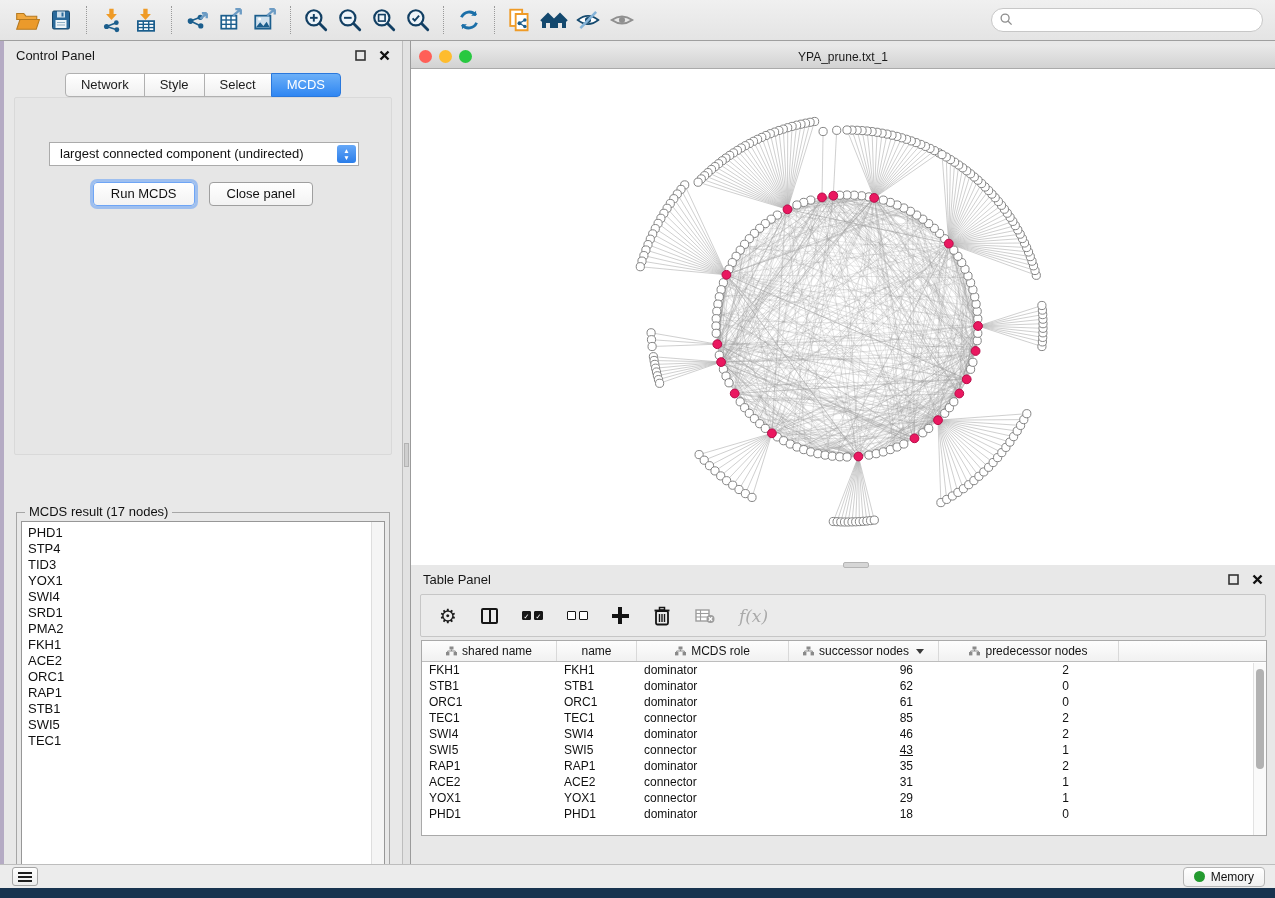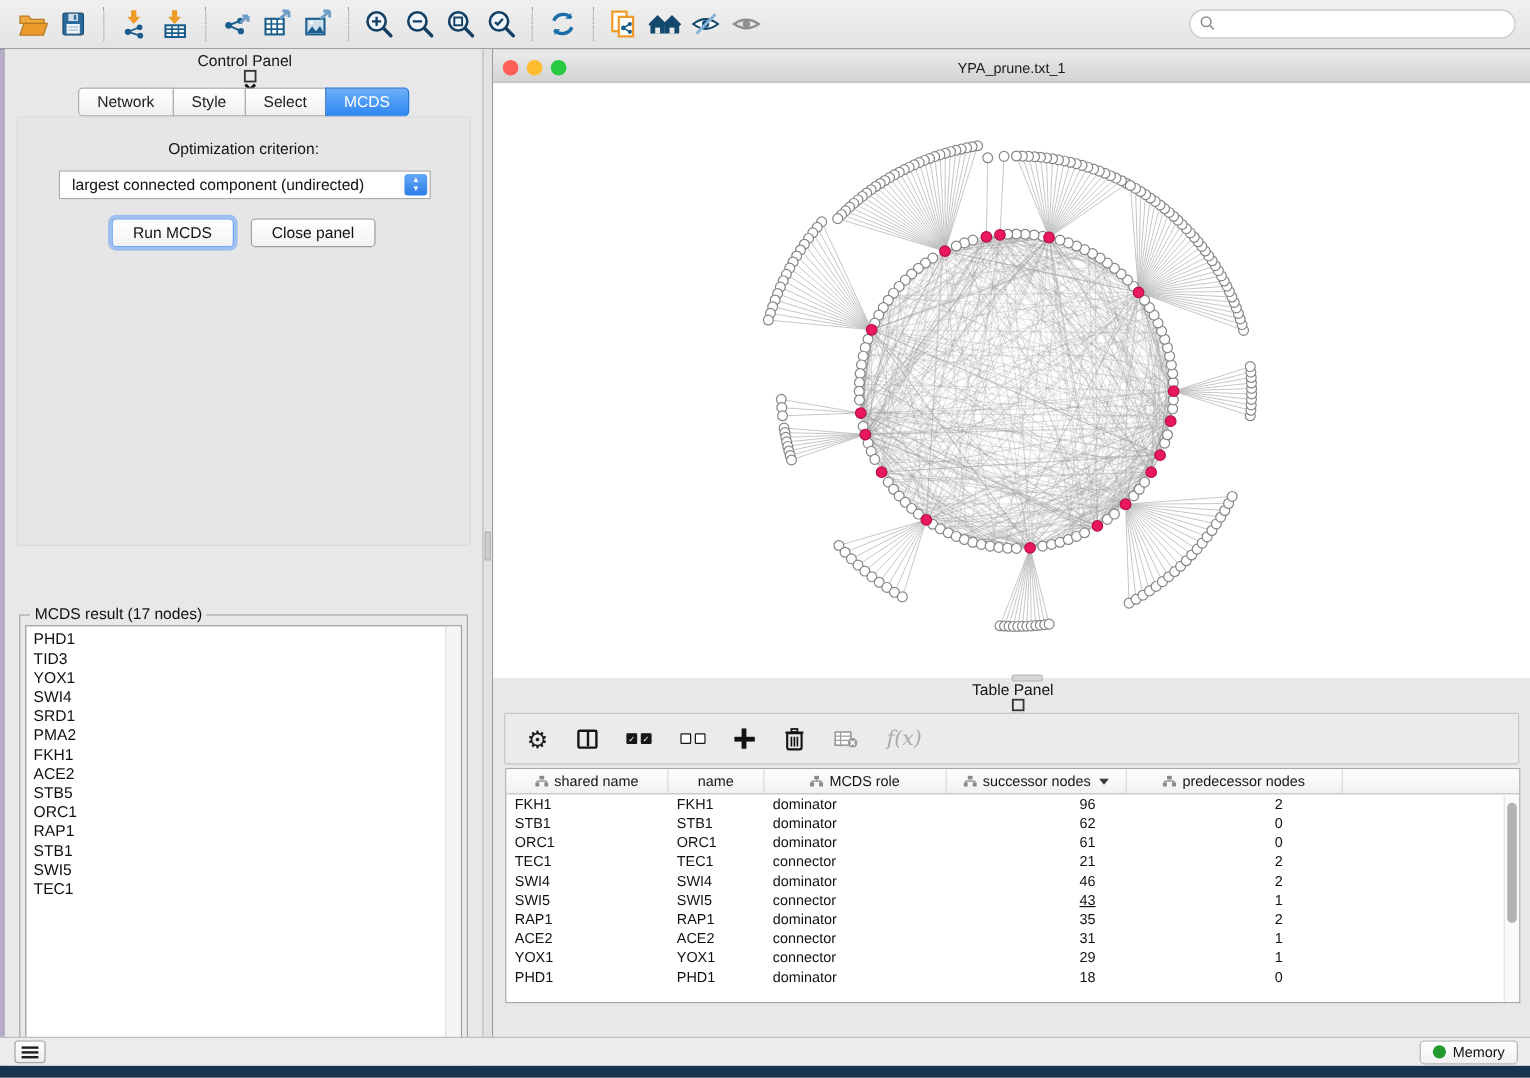--- a/index.html
+++ b/index.html
@@ -15,21 +15,21 @@
     display:flex; align-items:center; padding:0 12px 0 10px; }
   .tbtn { width:34px; height:32px; display:flex; align-items:center; justify-content:center; flex:0 0 auto; }
   .tsep { width:1px; height:28px; border-left:1px dotted #9a9a9a; margin:0 8px; flex:0 0 auto; }
   .search-wrap { margin-left:auto; position:relative; width:272px; height:24px; }
   .search-wrap input { width:100%; height:100%; border:1px solid #c7c7c7; border-radius:12px;
     background:#fff; padding:0 10px 0 28px; font-size:12px; outline:none; }
   .search-glass { position:absolute; left:9px; top:5px; width:13px; height:13px; pointer-events:none; }
 
   
   .control-panel { position:absolute; left:0; top:41px; width:398px; height:823px; background:#e8e8e8; }
-  .panel-head { height:26px; display:flex; align-items:center; padding:2px 10px 0 12px;flex-direction:column; }
+  .panel-head { height:26px; display:flex; align-items:center; padding:2px 10px 0 12px; }
   .panel-title { font-size:13px; color:#161616; }
   .panel-head .spacer { flex:1; }
   .wbtn { width:16px; height:16px; display:flex; align-items:center; justify-content:center; margin-left:8px; }
   .tabs-row { display:flex; justify-content:center; margin-top:6px; }
   .seg { display:inline-flex; }
   .seg .tab { padding:3px 15px 4px; background:linear-gradient(#ffffff,#f0f0f0);
     border:1px solid #b0b0b0; margin-left:-1px; font-size:13px; color:#1c1c1c; cursor:default; }
   .seg .tab:first-child { border-radius:4px 0 0 4px; margin-left:0; }
   .seg .tab:last-child { border-radius:0 4px 4px 0; }
   .seg .tab.active { background:linear-gradient(#6cb0f8,#2f86f2); color:#fff; border-color:#2a78dc; }
@@ -290,45 +290,44 @@
     </div>
     <div class="tabs-row">
       <div class="seg">
         <div class="tab">Network</div>
         <div class="tab">Style</div>
         <div class="tab">Select</div>
         <div class="tab active">MCDS</div>
       </div>
     </div>
     <div class="inner-panel">
-      <div class="opt-label">Optimization criterion:</div>
       <div class="select">
         <span>largest connected component (undirected)</span>
         <span class="stepper">
             <span>▲</span>
             <span>▼</span>
           </span>
       </div>
       <div class="btn-row">
         <button class="pbtn focus">Run MCDS</button>
         <button class="pbtn">Close panel</button>
       </div>
     </div>
     <div class="result-box">
       <span class="result-legend">MCDS result (17 nodes)</span>
       <div class="result-list">
         <div>PHD1</div>
+          <div>STP4</div>
           <div>TID3</div>
           <div>YOX1</div>
           <div>SWI4</div>
           <div>SRD1</div>
           <div>PMA2</div>
           <div>FKH1</div>
           <div>ACE2</div>
-          <div>STB5</div>
           <div>ORC1</div>
           <div>RAP1</div>
           <div>STB1</div>
           <div>SWI5</div>
           <div>TEC1</div>
           <div class="result-scroll"></div>
       </div>
     </div>
   </div>
 
@@ -1510,21 +1509,21 @@
             <div class="td l" style="width: 135px;">ORC1</div>
             <div class="td l" style="width: 80px;">ORC1</div>
             <div class="td l" style="width: 152px;">dominator</div>
             <div class="td r" style="width: 150px; padding-right: 26px;">61</div>
             <div class="td r" style="width: 180px; padding-right: 50px;">0</div>
           </div>
           <div class="trow">
             <div class="td l" style="width: 135px;">TEC1</div>
             <div class="td l" style="width: 80px;">TEC1</div>
             <div class="td l" style="width: 152px;">connector</div>
-            <div class="td r" style="width: 150px; padding-right: 26px;">21</div>
+            <div class="td r" style="width: 150px; padding-right: 26px;">85</div>
             <div class="td r" style="width: 180px; padding-right: 50px;">2</div>
           </div>
           <div class="trow">
             <div class="td l" style="width: 135px;">SWI4</div>
             <div class="td l" style="width: 80px;">SWI4</div>
             <div class="td l" style="width: 152px;">dominator</div>
             <div class="td r" style="width: 150px; padding-right: 26px;">46</div>
             <div class="td r" style="width: 180px; padding-right: 50px;">2</div>
           </div>
           <div class="trow">

